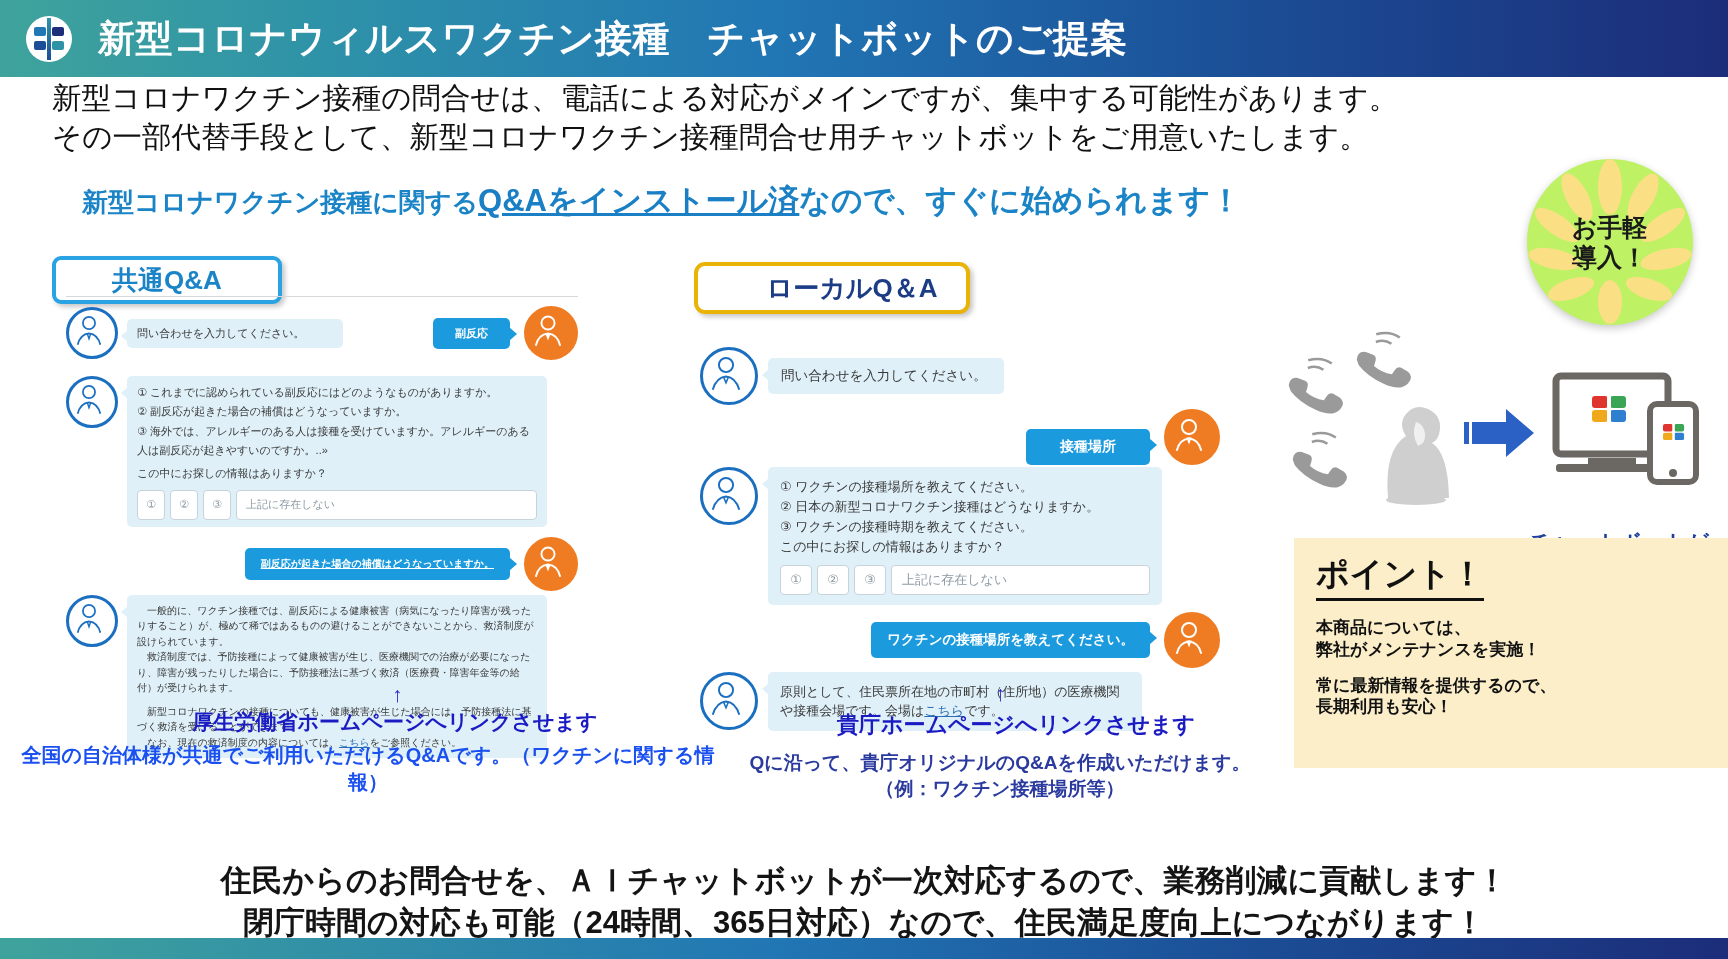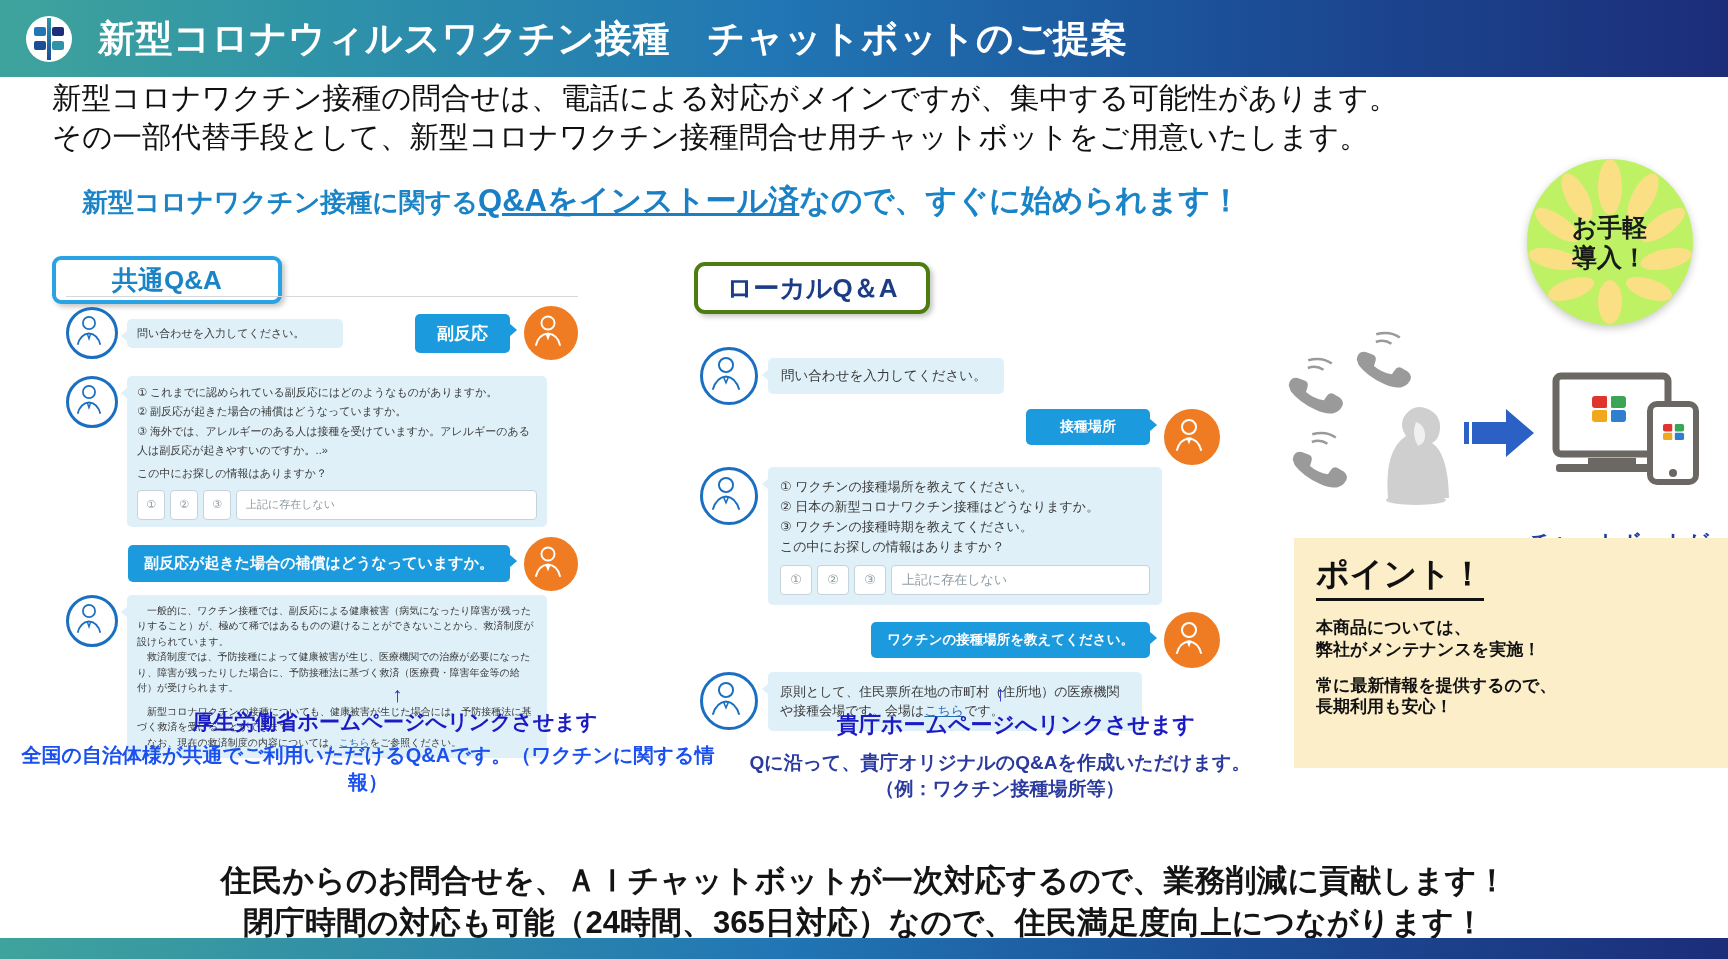--- a/index.html
+++ b/index.html
@@ -71,23 +71,24 @@
     font-weight:bold;display:flex;align-items:center;justify-content:center;
   }
   #label-common{
     left:52px;top:256px;width:222px;height:40px;
     border:4px solid #29a3e3;border-radius:9px;
     color:#1a84c7;font-size:26px;
     box-shadow:3px 3px 5px rgba(0,0,0,0.22);
   }
   #label-local{
     left:694px;top:262px;width:228px;height:44px;
-    border:4px solid #4d7c0f;border-radius:11px;
+    border:4px solid #eab308;border-radius:11px;
     color:#1c3d86;font-size:26px;
     box-shadow:3px 3px 5px rgba(0,0,0,0.22);
+    padding-left:40px;
   }
   
   .chat-panel{position:absolute;}
   #chat-common{left:66px;top:296px;width:512px;}
   #chat-local{left:700px;top:340px;width:520px;}
   .chat-sep{height:1px;background:#d8d8d8;width:100%;}
   .row{display:flex;align-items:flex-start;margin-top:7px;position:relative;}
   .row.right{justify-content:flex-end;}
   .avatar{
     flex:0 0 auto;border-radius:50%;border:3px solid #1b6fc0;
@@ -207,21 +208,21 @@
   <div class="row" style="align-items:center;margin-top:9px;">
     <div class="avatar" style="width:46px;height:46px;">
       <svg viewBox="0 0 46 46" width="40" height="40" style="position:absolute;left:0;top:0;">
         <circle cx="23" cy="15" r="7" fill="none" stroke="#1b6fc0" stroke-width="2"></circle>
         <path d="M10 40 q3-12 13-13 q10 1 13 13" fill="none" stroke="#1b6fc0" stroke-width="2"></path>
         <path d="M21 27 l2 6 l2-6" fill="none" stroke="#1b6fc0" stroke-width="1.6"></path>
       </svg>
     </div>
     <div class="bubble sm" style="margin-left:9px;width:196px;">問い合わせを入力してください。</div>
     <div style="flex:1"></div>
-    <div class="bubble-user" style="font-size:17px;padding:8px 22px;margin-right:14px;">副反応</div>
+    <div class="bubble-user" style="font-size:11px;padding:8px 22px;margin-right:14px;">副反応</div>
     <div class="avatar op" style="width:48px;height:48px;">
       <svg viewBox="0 0 48 48" width="42" height="42" style="position:absolute;left:0;top:0;">
         <circle cx="24" cy="16" r="7.5" fill="none" stroke="#ffffff" stroke-width="2.2"></circle>
         <path d="M10 42 q3-13 14-14 q11 1 14 14" fill="none" stroke="#ffffff" stroke-width="2.2"></path>
         <path d="M21 28 l3 8 l3-8" fill="#ffffff"></path>
       </svg>
     </div>
   </div>
 
   <div class="row" style="margin-top:16px;">
@@ -240,21 +241,21 @@
       <div class="chips">
         <div class="chip" style="width:26px;padding:4px 0;font-size:11px;">①</div>
         <div class="chip" style="width:26px;padding:4px 0;font-size:11px;">②</div>
         <div class="chip" style="width:26px;padding:4px 0;font-size:11px;">③</div>
         <div class="chip chip-wide" style="padding:4px 0 4px 9px;font-size:11px;width:130px;">上記に存在しない</div>
       </div>
     </div>
   </div>
 
   <div class="row right" style="align-items:center;margin-top:10px;">
-    <div class="bubble-user" style="font-size:15px;padding:9px 16px;margin-right:14px;">副反応が起きた場合の補償はどうなっていますか。</div>
+    <div class="bubble-user" style="font-size:10px;padding:9px 16px;margin-right:14px;text-decoration:underline;">副反応が起きた場合の補償はどうなっていますか。</div>
     <div class="avatar op" style="width:48px;height:48px;">
       <svg viewBox="0 0 48 48" width="42" height="42" style="position:absolute;left:0;top:0;">
         <circle cx="24" cy="16" r="7.5" fill="none" stroke="#ffffff" stroke-width="2.2"></circle>
         <path d="M10 42 q3-13 14-14 q11 1 14 14" fill="none" stroke="#ffffff" stroke-width="2.2"></path>
         <path d="M21 28 l3 8 l3-8" fill="#ffffff"></path>
       </svg>
     </div>
   </div>
 
   <div class="row" style="margin-top:4px;">
@@ -285,21 +286,21 @@
     <div class="avatar" style="width:52px;height:52px;">
       <svg viewBox="0 0 52 52" width="46" height="46" style="position:absolute;left:0;top:0;">
         <circle cx="26" cy="17" r="8" fill="none" stroke="#1b6fc0" stroke-width="2.2"></circle>
         <path d="M11 45 q4-14 15-15 q11 1 15 15" fill="none" stroke="#1b6fc0" stroke-width="2.2"></path>
         <path d="M23 30 l3 7 l3-7" fill="none" stroke="#1b6fc0" stroke-width="1.8"></path>
       </svg>
     </div>
     <div class="bubble" style="margin-left:10px;font-size:13.5px;padding:9px 13px;width:210px;">問い合わせを入力してください。</div>
   </div>
 
-  <div class="row right" style="align-items:flex-start;margin-top:4px;">
+  <div class="row right" style="align-items:flex-end;margin-top:4px;">
     <div class="bubble-user" style="font-size:14px;padding:9px 34px;margin-right:14px;">接種場所</div>
     <div class="avatar op" style="width:50px;height:50px;">
       <svg viewBox="0 0 50 50" width="44" height="44" style="position:absolute;left:0;top:0;">
         <circle cx="25" cy="17" r="8" fill="none" stroke="#ffffff" stroke-width="2.3"></circle>
         <path d="M11 44 q3-13 14-14 q11 1 14 14" fill="none" stroke="#ffffff" stroke-width="2.3"></path>
         <path d="M22 29 l3 8 l3-8" fill="#ffffff"></path>
       </svg>
     </div>
   </div>
 

